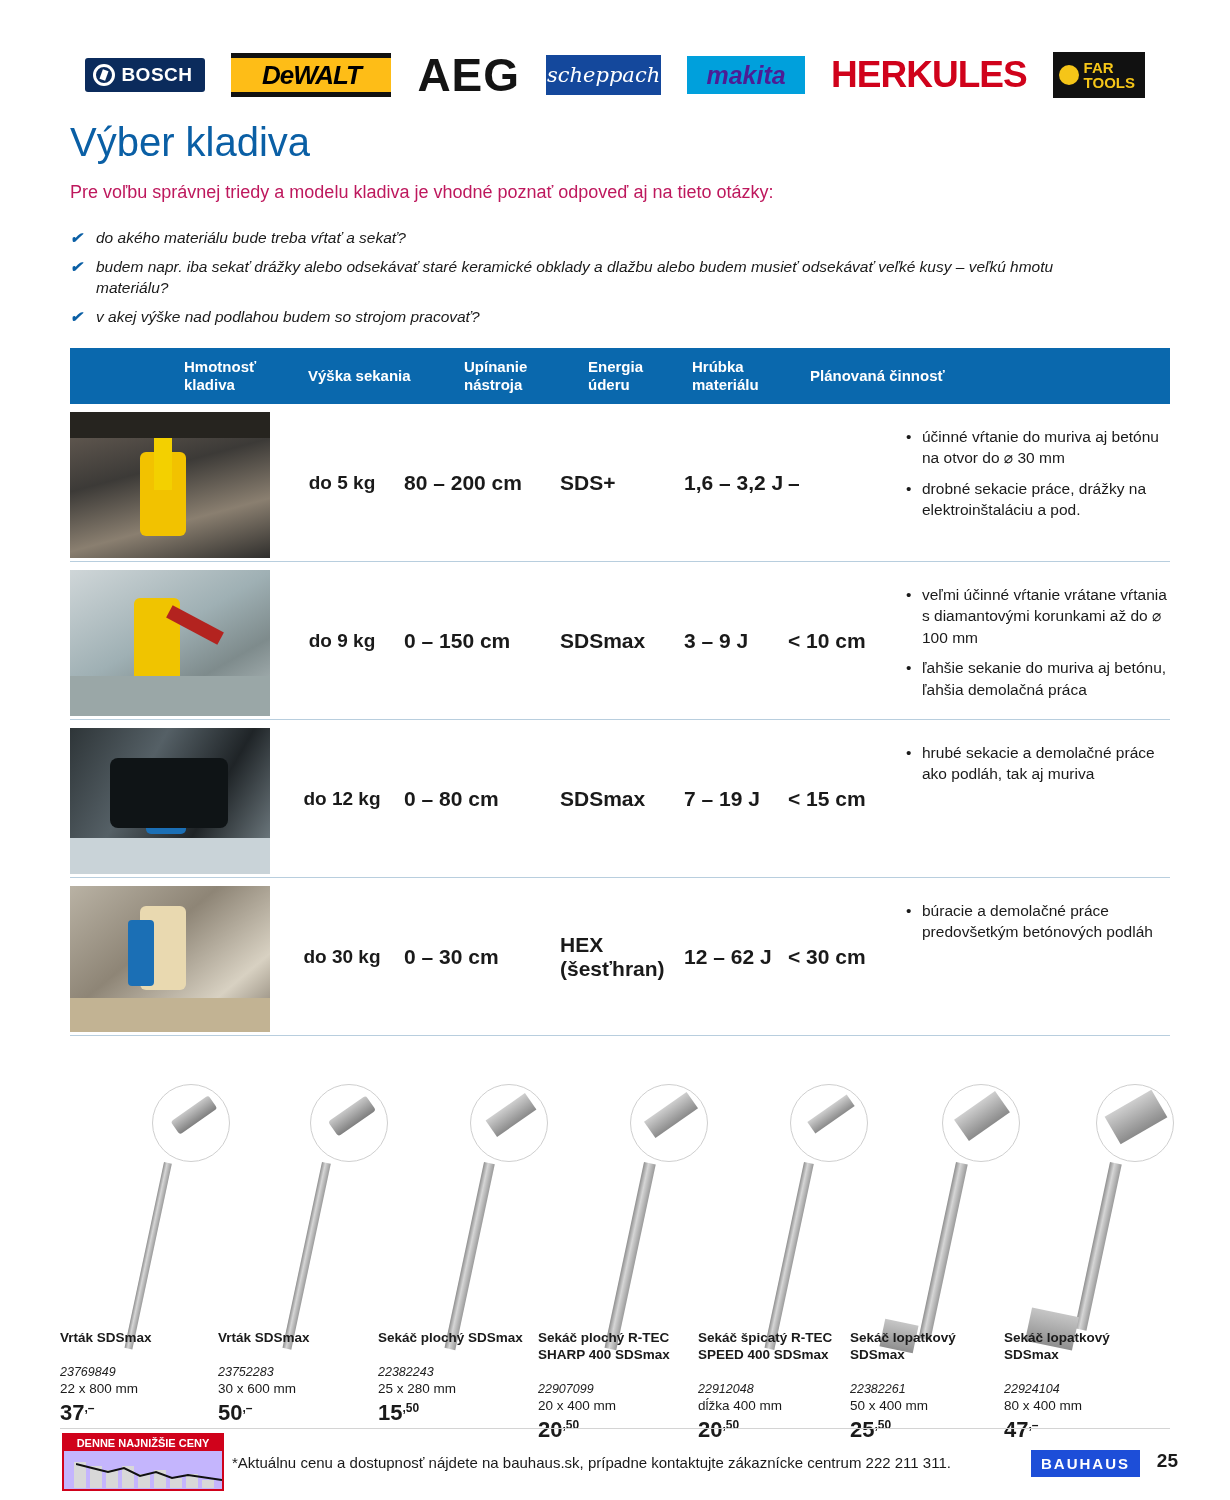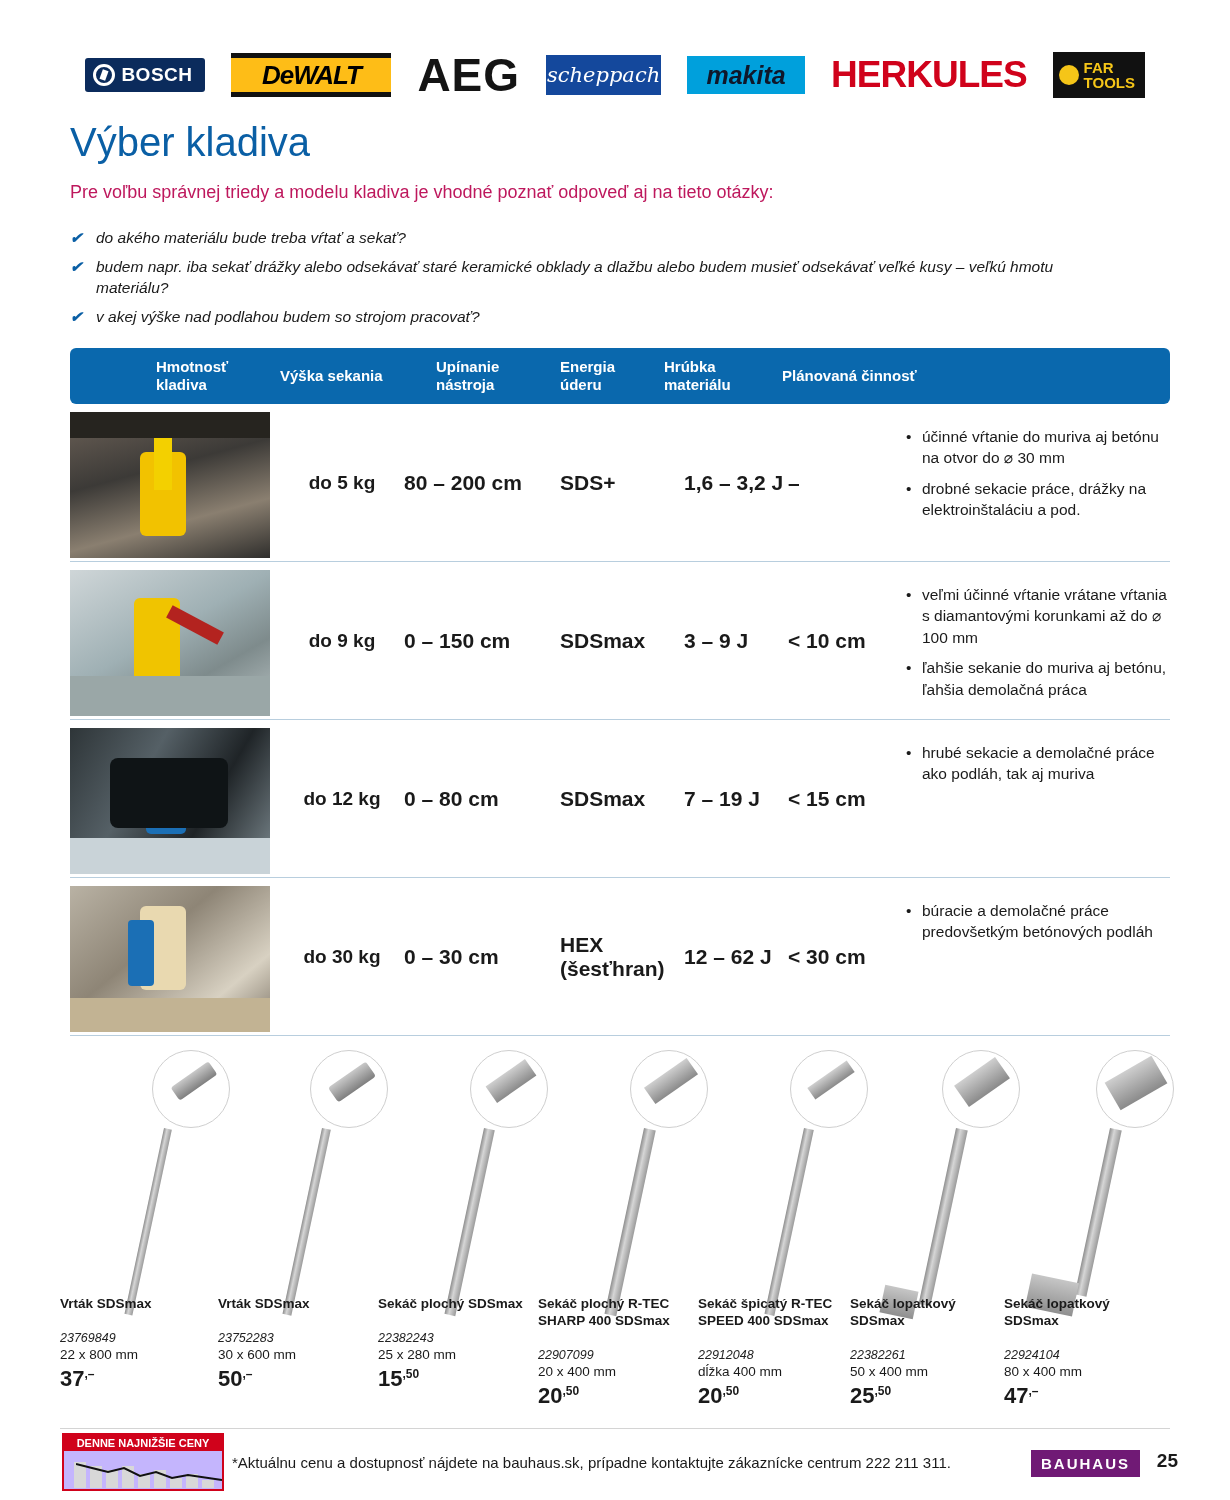--- a/index.html
+++ b/index.html
@@ -35,21 +35,21 @@
     font-weight:bold; font-size:26px; font-style:italic; letter-spacing:-1px;
     border-top:5px solid #111; border-bottom:5px solid #111;
   }
   .b-aeg { font-weight:bold; font-size:46px; letter-spacing:1px; color:#141414; }
   .b-scheppach {
     background:#14489c; color:#fff; width:115px; height:40px;
     display:flex;align-items:center;justify-content:center;
     font-family:"DejaVu Serif", serif; font-style:italic; font-size:21px;
   }
   .b-makita {
-    background:#00a0dc; color:#0f172a; width:118px;height:38px;
+    background:#00a0dc; color:#4c1d95; width:118px;height:38px;
     display:flex;align-items:center;justify-content:center;
     font-style:italic;font-weight:bold;font-size:25px;
   }
   .b-herkules { color:#d0021b; font-weight:bold; font-size:37px; letter-spacing:-1px; }
   .b-fartools {
     background:#111; color:#fff; width:92px;height:46px;
     display:flex;align-items:center;gap:5px;padding-left:6px;
     font-weight:bold;font-size:15px;line-height:1.0;
   }
   .b-fartools .circ{width:20px;height:20px;border-radius:50%;background:#f5c518;flex:0 0 auto;}
@@ -72,22 +72,21 @@
   .bullets li .chk {
     position:absolute; left:0; top:0; color:#0a5fa5; font-weight:bold; font-size:15px;
   }
   ul { margin:0; padding:0; }
 
   
   .table { position:absolute; left:70px; top:348px; width:1100px; }
   .thead {
     background:#0a68ad; color:#fff; display:flex; height:56px; align-items:center;
     font-weight:bold; font-size:15px; line-height:1.18;
-    padding-left:86px;
-    border-radius:6px;
+    padding-left:114px;
   }
   .thead .c { padding-right:8px; }
   .c1{width:124px;} .c2{width:124px;} .c3{width:124px;margin-left:32px;} .c4{width:104px;}
   .c5{width:118px;} .c6{flex:1;}
 
   .trow { display:flex; border-bottom:1px solid #b8cede; min-height:158px; }
   .trow:last-child{ border-bottom:1px solid #b8cede; }
   .cell-img { width:210px; position:relative; }
   .ph { position:absolute; left:0; top:8px; width:200px; height:146px; overflow:hidden; }
   .cell { display:flex; align-items:center; font-size:21px; }
@@ -102,21 +101,21 @@
 
   
   .img-a{background:linear-gradient(165deg,#6d6258 0%,#3c3a37 40%,#8a7f70 70%,#2f2e2c 100%);}
   .img-b{background:linear-gradient(150deg,#cfd6d8 0%,#9fb0b4 45%,#7e8b8c 70%,#b9c3c4 100%);}
   .img-c{background:linear-gradient(120deg,#2e3538 0%,#556066 35%,#1f2427 65%,#7d8a90 100%);}
   .img-d{background:linear-gradient(140deg,#b9b2a4 0%,#8e8576 40%,#d8d1c2 75%,#7c7365 100%);}
   .worker { position:absolute; width:46px; height:84px; background:#f2c200; border-radius:6px; }
   .worker2{ position:absolute; width:40px; height:70px; background:#1b6fb5; border-radius:5px;}
 
   
-  .products { position:absolute; left:60px; top:1050px; width:1120px; height:400px; }
+  .products { position:absolute; left:60px; top:1084px; width:1120px; height:400px; }
   .prod { position:absolute; top:0; width:150px; }
   .circle {
     position:absolute; top:0; width:78px; height:78px; border-radius:50%;
     border:1px solid #cfcfcf; background:#fff; overflow:hidden;
   }
   .bit {
     position:absolute; background:linear-gradient(90deg,#8e8e8e,#d6d6d6 40%,#9a9a9a);
     transform-origin:top left;
   }
   .pname { font-weight:bold; font-size:13.5px; line-height:1.25; }
@@ -132,21 +131,21 @@
   .dnc {
     position:absolute; left:62px; top:5px; width:162px; height:58px;
     border:2px solid #d0021b; background:#c4b5fd;
   }
   .dnc .cap{ background:#d0021b; color:#fff; font-size:11px; font-weight:bold; text-align:center; padding:2px 0;}
   .dnc .bars{ position:relative; height:34px; margin:3px 6px 0 6px; }
   .dnc .bars span{ position:absolute; bottom:0; width:12px; background:#d8d8d8;}
   .dnc .zig{ position:absolute; left:6px; right:6px; top:8px; height:20px; }
   .fnote { position:absolute; left:232px; top:26px; font-size:15px; }
   .bauhaus {
-    position:absolute; right:90px; top:22px; background:#701a75; color:#fff;
+    position:absolute; right:90px; top:22px; background:#1d4ed8; color:#fff;
     font-weight:bold; font-size:15px; letter-spacing:2px; padding:5px 10px;
   }
   .pageno { position:absolute; right:52px; top:22px; font-weight:bold; font-size:19px;}
 </style>
 </head>
 <body>
 
 <div class="brandbar">
   <div class="brand">
     <div class="b-bosch">

